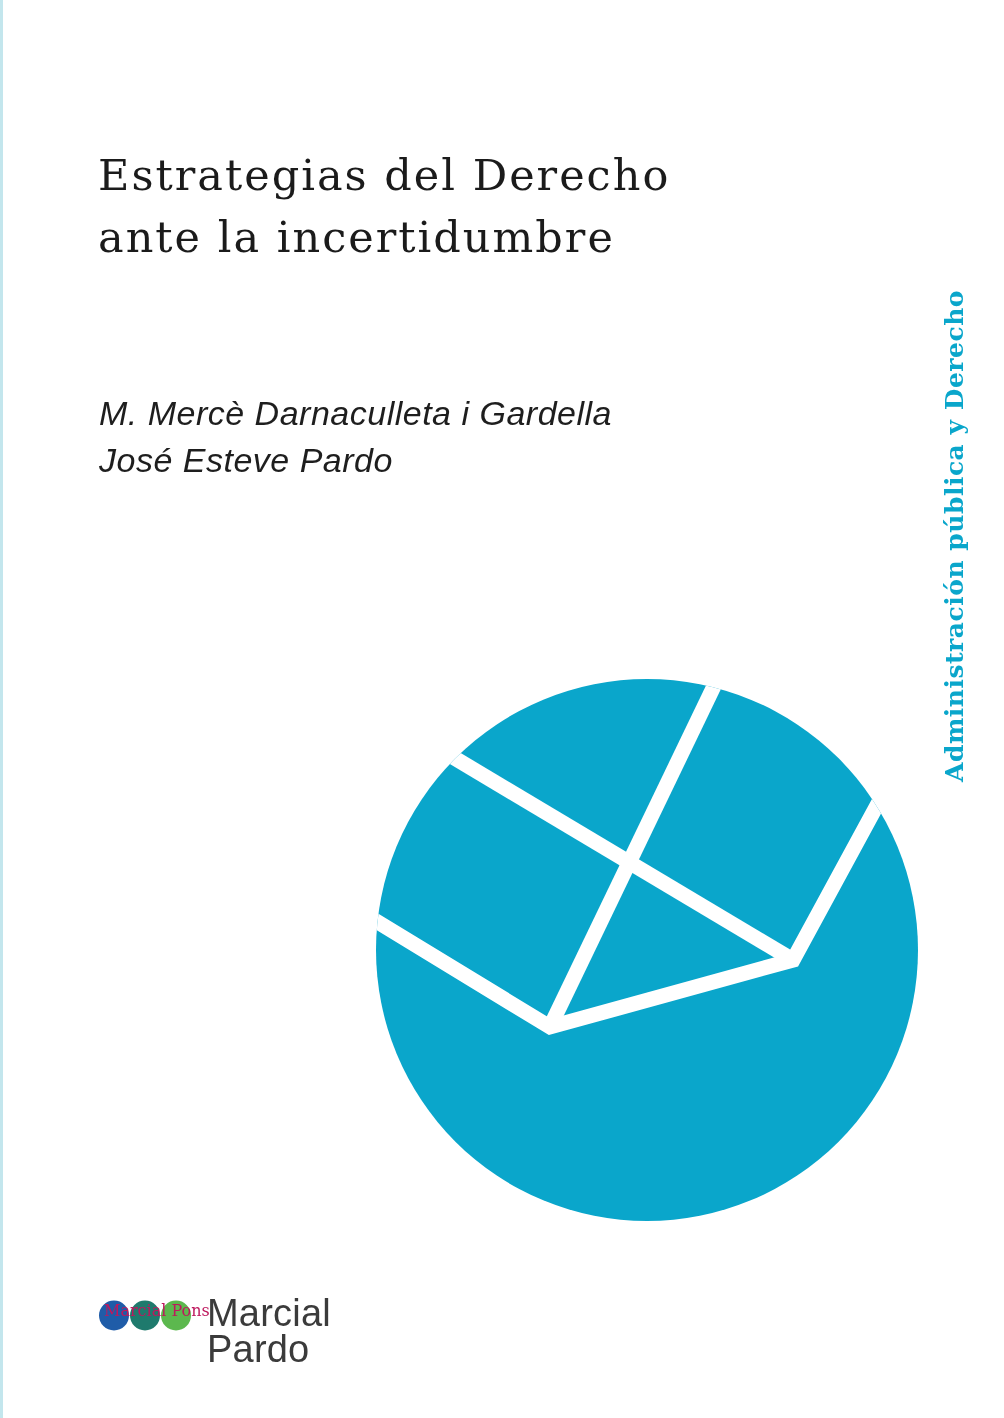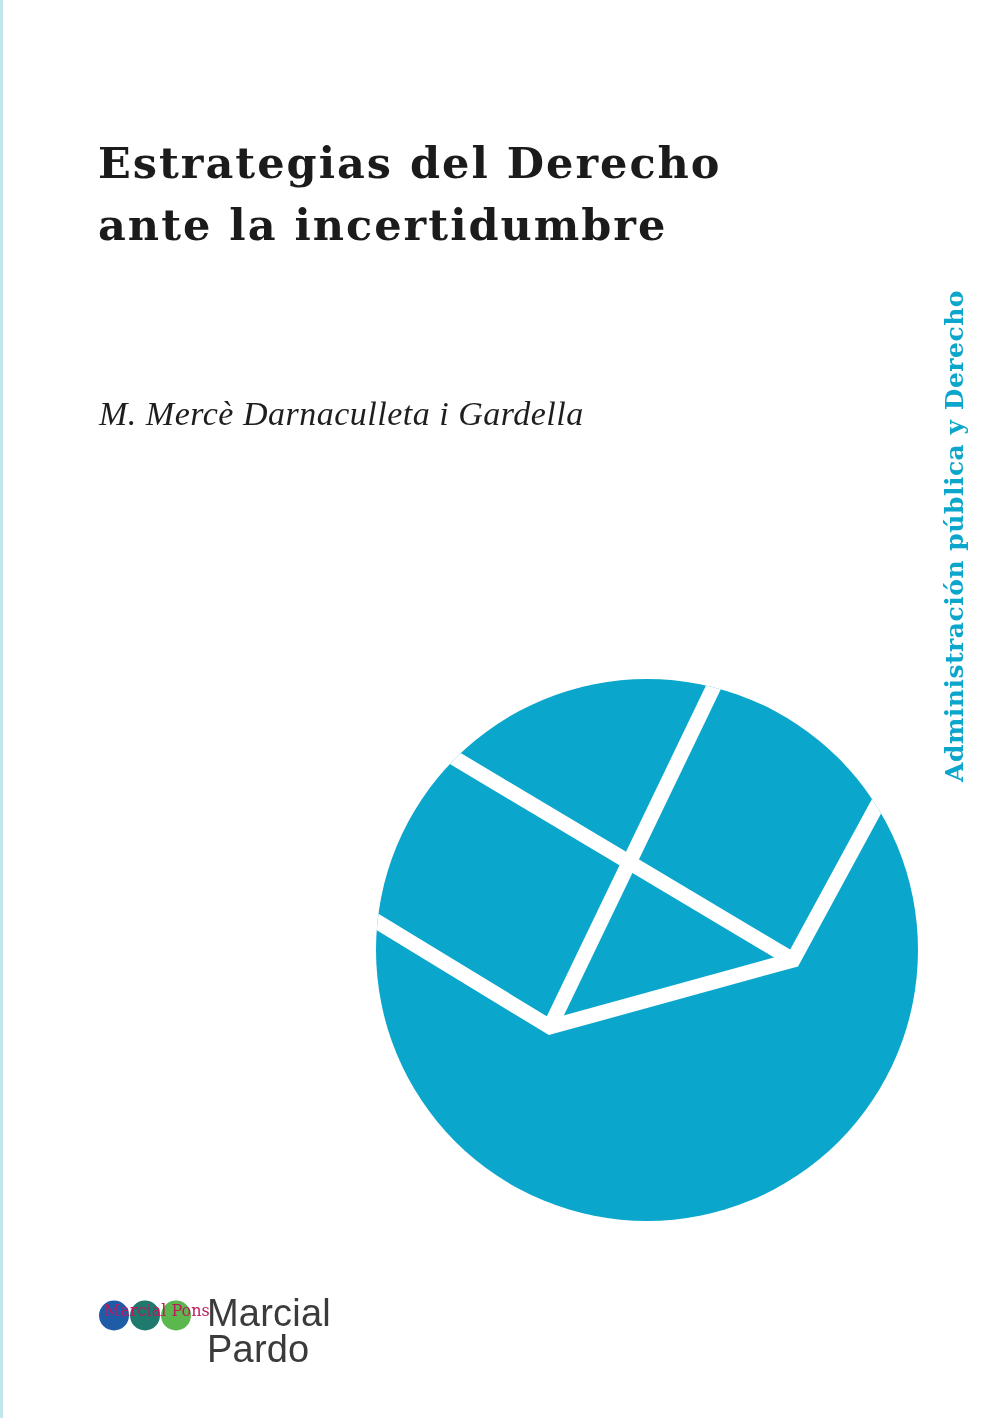--- a/index.html
+++ b/index.html
@@ -12,33 +12,33 @@
     font-family: "DejaVu Serif", serif;
   }
   .spine-strip {
     position: absolute;
     left: 0; top: 0;
     width: 3px; height: 100%;
     background: #c3e6ed;
   }
   .title-block {
     position: absolute;
-    left: 98px; top: 132px;
+    left: 98px; top: 144px;
     font-family: "DejaVu Serif", serif;
-    font-weight: 700;
+    font-weight: 400;
     font-size: 43px;
     line-height: 62px;
     letter-spacing: 2px;
     color: #1b1b1b;
     white-space: nowrap;
   }
   .authors-block {
     position: absolute;
     left: 99px; top: 390px;
-    font-family: Liberation Serif, serif;
+    font-family: Liberation Sans, sans-serif;
     font-style: italic;
     font-size: 34px;
     line-height: 47px;
     letter-spacing: 0.5px;
     color: #1e1e1e;
     white-space: nowrap;
   }
   .series-label {
     position: absolute;
     left: 941px; top: 782px;
@@ -86,20 +86,21 @@
 
   <div class="spine-strip"></div>
 
   <div class="title-block">
     <div>Estrategias del Derecho</div>
     <div>ante la incertidumbre</div>
   </div>
 
   <div class="authors-block">
     <div>M. Mercè Darnaculleta i Gardella</div>
+    <div>José Esteve Pardo</div>
   </div>
 
   <div class="series-label">Administración pública y Derecho</div>
 
   <svg class="artwork-svg" width="1004" height="1418" viewBox="0 0 1004 1418" aria-hidden="true">
     <defs>
       <clipPath id="circle-clip">
         <circle cx="647" cy="950" r="271"></circle>
       </clipPath>
     </defs>

